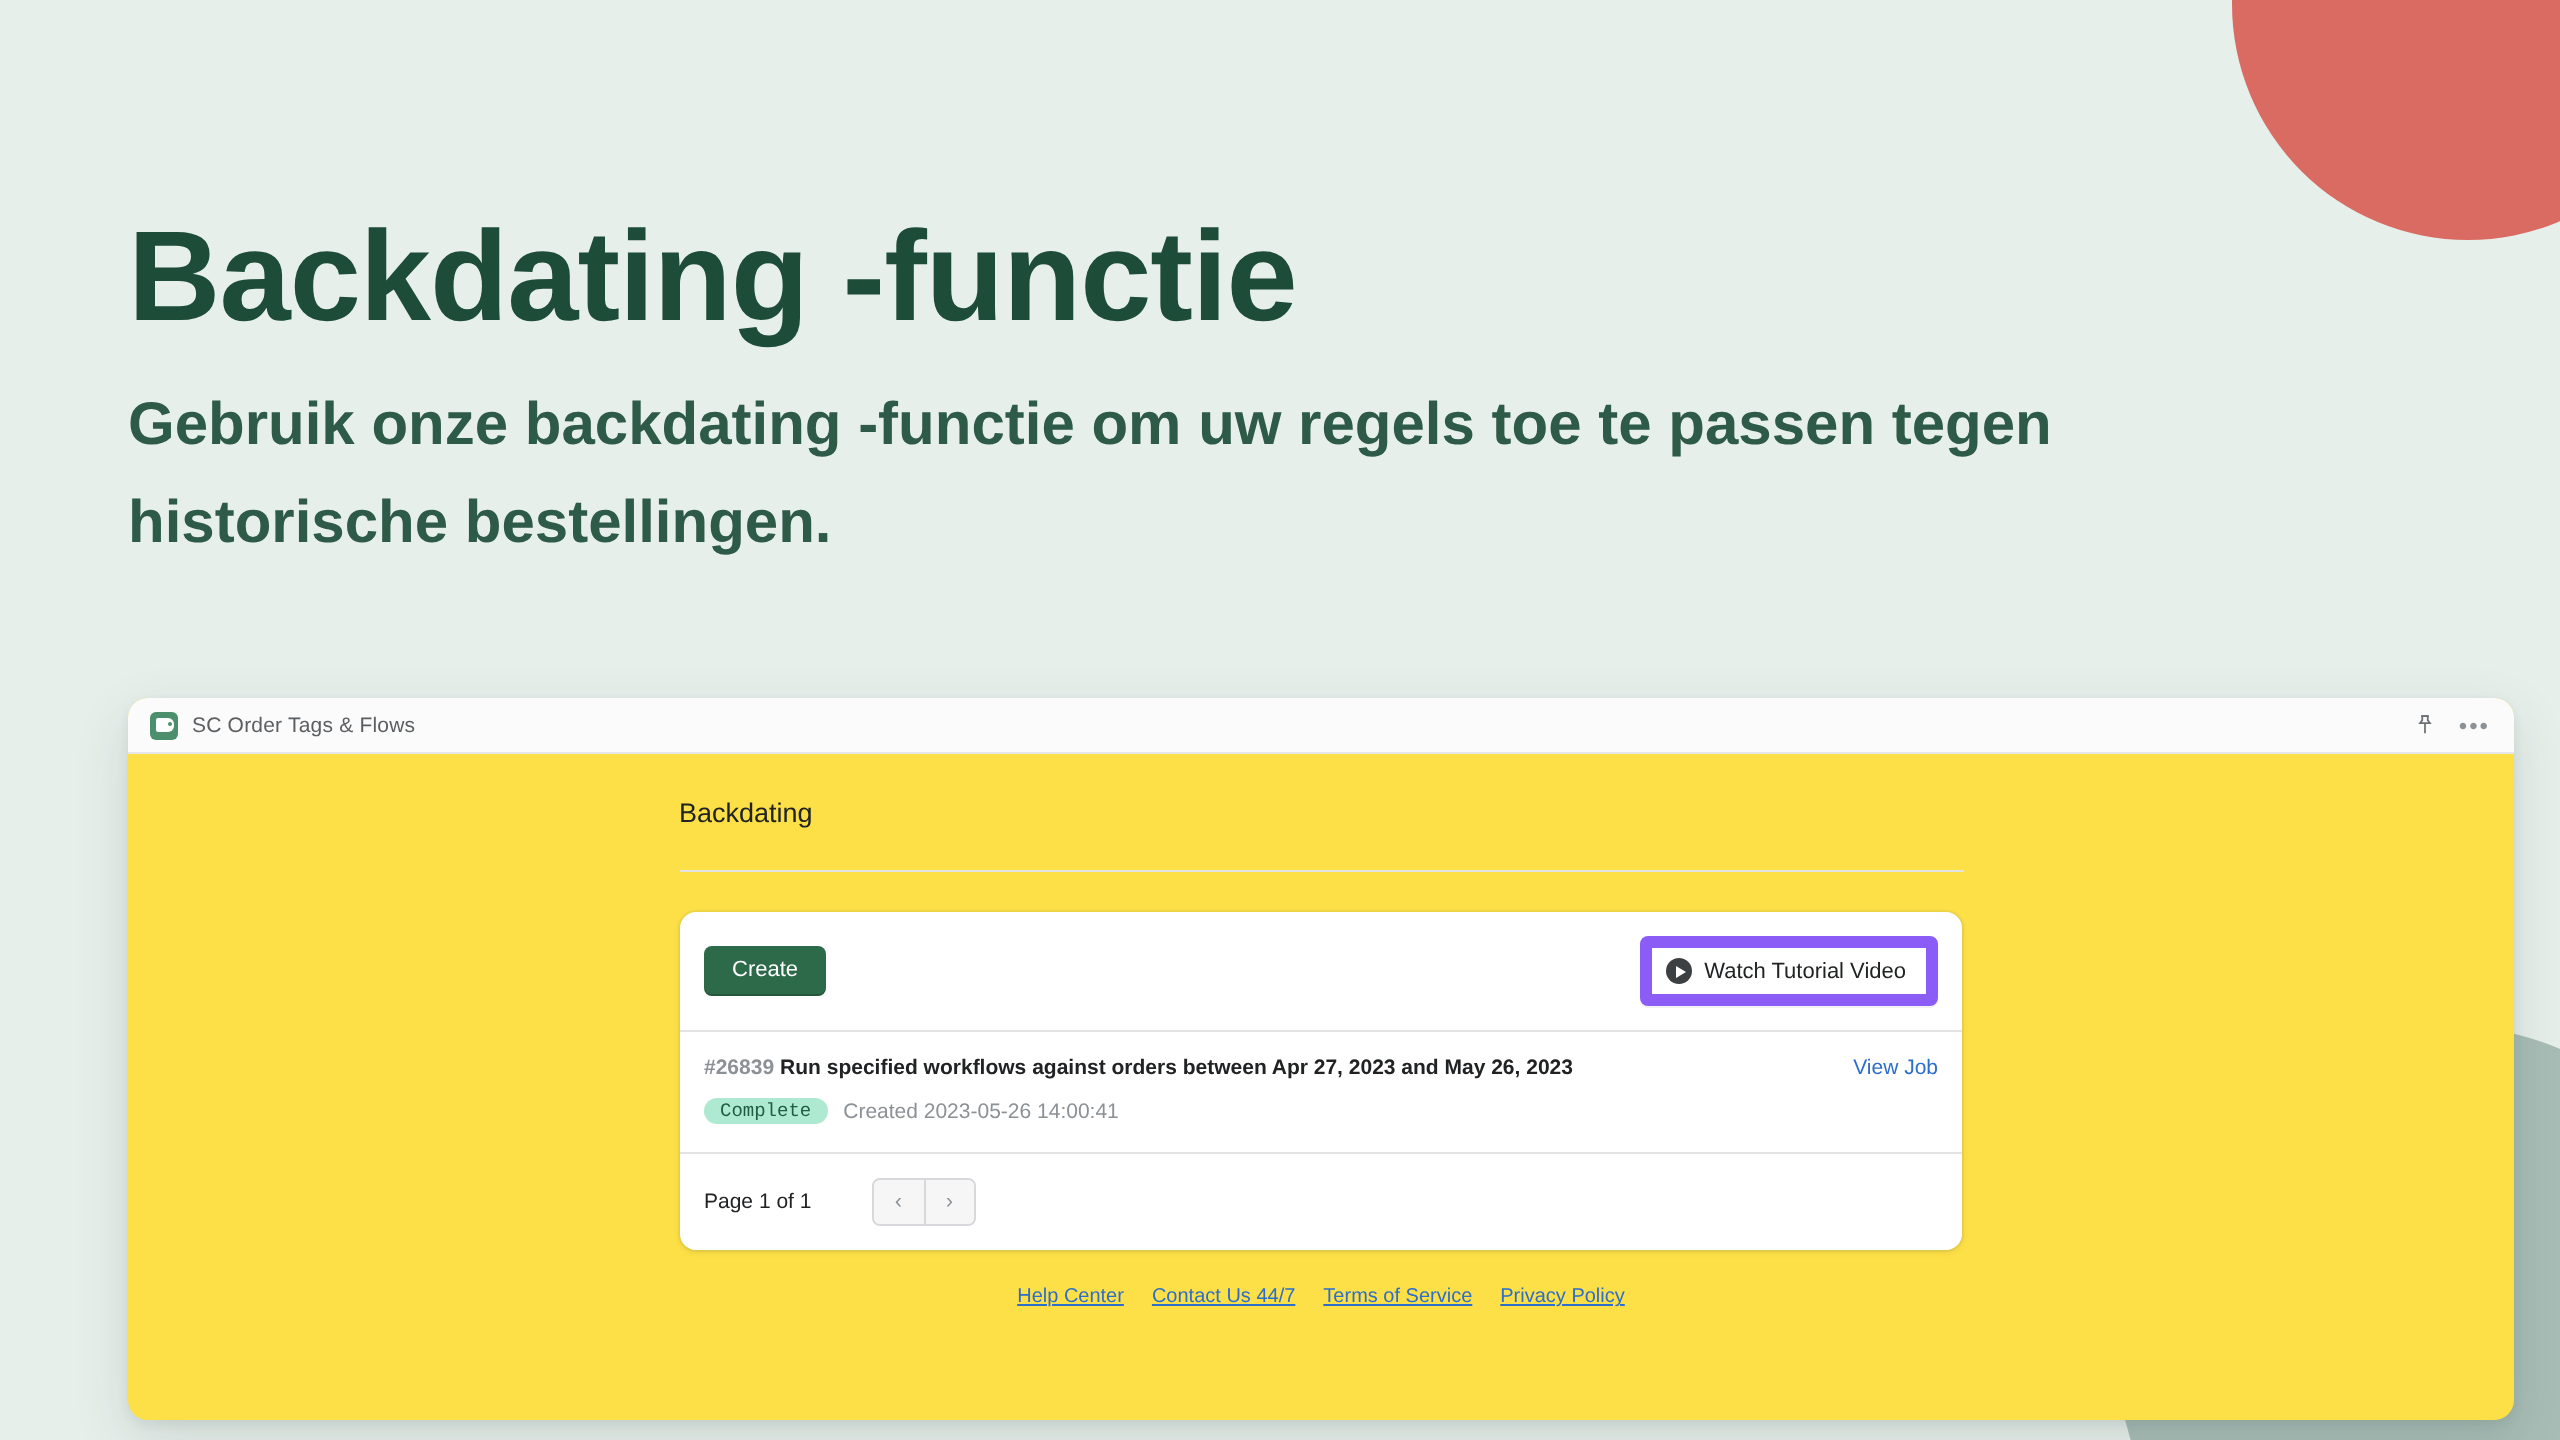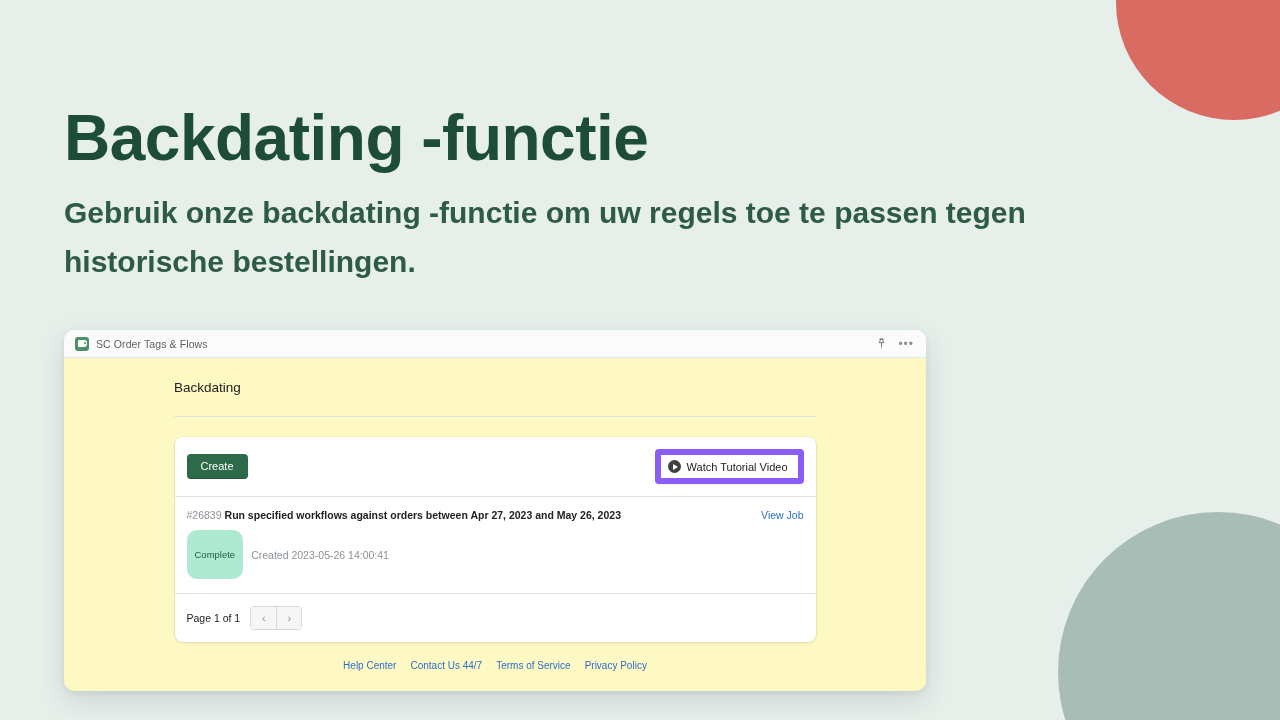--- a/index.html
+++ b/index.html
@@ -62,24 +62,24 @@
     font-size: 30px;
     line-height: 1.62;
     font-weight: bold;
     color: #2e5a48;
   }
 
   
   .app-window {
     position: absolute;
     left: 64px;
-    top: 330px;
-    width: 862px;
+    top: 349px;
+    width: 1193px;
     height: 361px;
-    background: #fef9c3;
+    background: #fde047;
     border-radius: 10px;
     box-shadow: 0 10px 28px rgba(30, 55, 45, 0.13), 0 2px 6px rgba(30,55,45,0.08);
     overflow: hidden;
     z-index: 3;
   }
 
   .app-titlebar {
     height: 28px;
     background: #fbfbfb;
     border-bottom: 1px solid #e7e7e9;
@@ -244,21 +244,21 @@
     align-items: baseline;
     justify-content: space-between;
   }
 
   .job-text {
     font-size: 10.5px;
     color: #202223;
   }
   .job-id {
     color: #8c9196;
-    font-weight: normal;
+    font-weight: bold;
     margin-right: 3px;
   }
   .job-desc {
     font-weight: bold;
     text-align: right;
   }
 
   .view-job-link {
     font-size: 10.5px;
     color: #2c6ecb;
@@ -271,36 +271,37 @@
     margin-top: 9px;
     display: flex;
     align-items: center;
     gap: 8px;
   }
 
   .status-badge {
     background: #aee9d1;
     color: #1f5c43;
     font-size: 9.5px;
-    padding: 18px 8px;
+    padding: 0 8px;
     border-radius: 10px;
     line-height: 1.4;
     white-space: nowrap;
+    font-family: Liberation Mono, monospace;
   }
 
   .job-created {
     font-size: 10.5px;
     color: #8c9196;
   }
 
   
   .pagination {
     display: flex;
     align-items: center;
-    gap: 10px;
+    gap: 30px;
     padding: 12px;
   }
 
   .page-label {
     font-size: 10.5px;
     color: #202223;
   }
 
   .pager {
     display: inline-flex;
@@ -330,20 +331,21 @@
   .app-footer {
     margin-top: 18px;
     display: flex;
     align-items: center;
     justify-content: center;
     gap: 14px;
   }
   .footer-link {
     font-size: 10px;
     color: #2c6ecb;
+    text-decoration: underline;
     cursor: pointer;
     white-space: nowrap;
   }
 </style>
 </head>
 <body>
 
 <div class="deco-circle-top-right"></div>
 <div class="deco-circle-bottom-right"></div>
 

